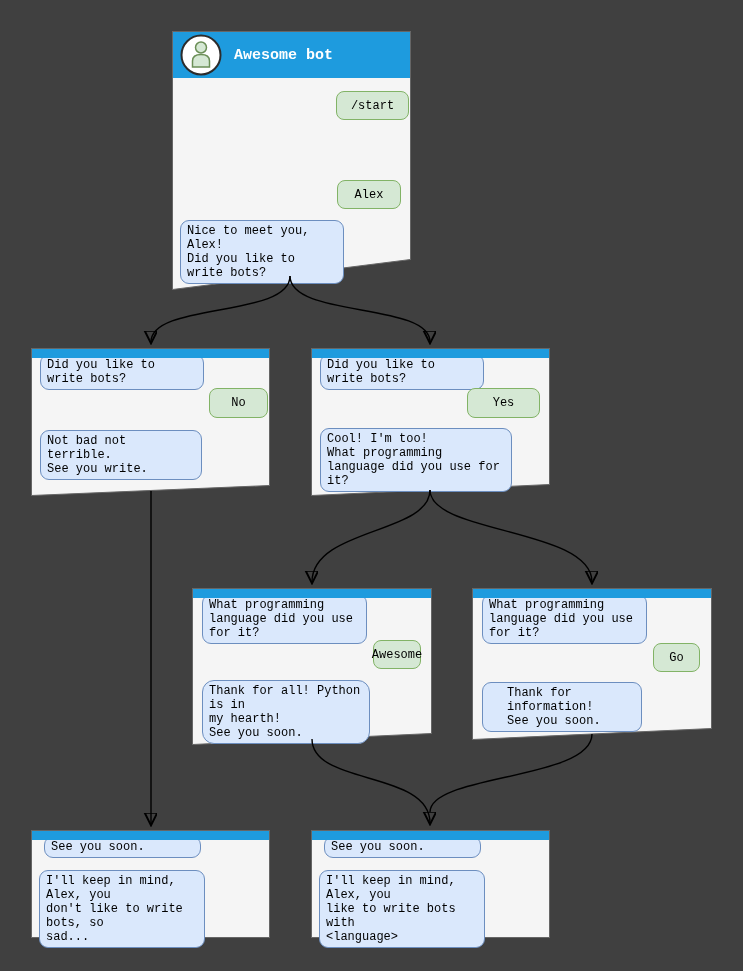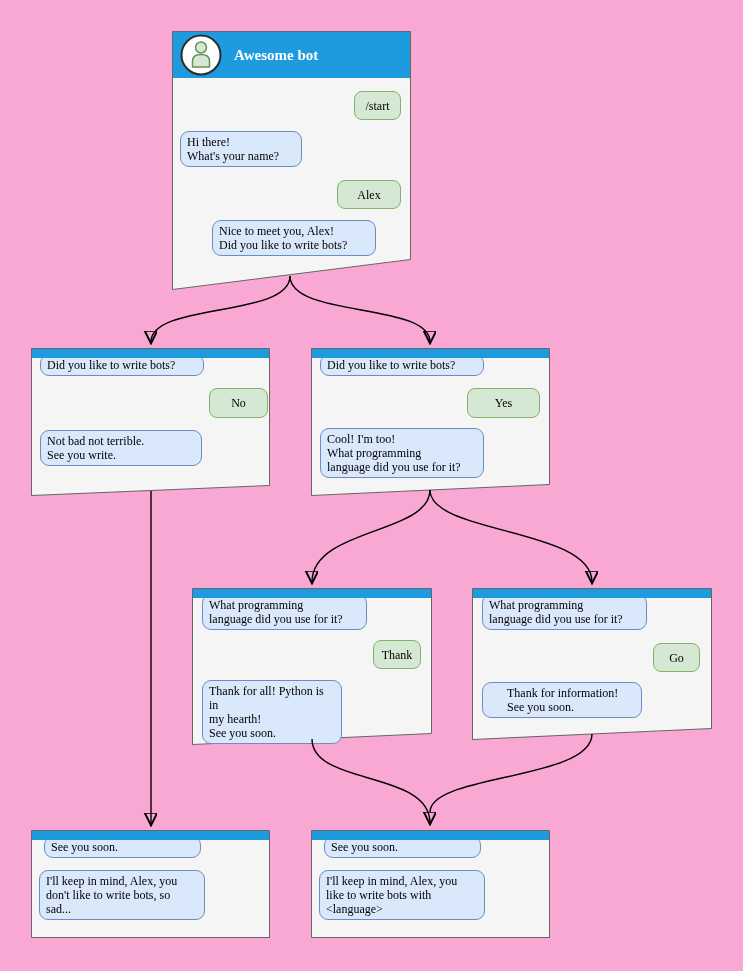--- a/index.html
+++ b/index.html
@@ -1,17 +1,17 @@
 <!DOCTYPE html>
 <html><head>
 <meta charset="utf-8">
 <style>
   html,body{margin:0;padding:0;background:#ffffff;}
-  #canvas{position:relative;width:743px;height:971px;background:#f9a8d4;
-          font-family:Liberation Serif, serif;overflow:hidden;}
+  #canvas{position:relative;width:743px;height:971px;background:#404040;
+          font-family:Liberation Mono, monospace;overflow:hidden;}
   .win{position:absolute;}
   .frame{position:absolute;left:0;top:0;display:block;}
   .frame polygon{fill:#f5f5f5;stroke:#666666;stroke-width:1;}
   .bar{position:absolute;left:1px;right:1px;top:1px;height:9px;background:#1e9bde;z-index:3;}
   .titlebar{position:absolute;left:1px;right:1px;top:1px;height:46px;background:#1e9bde;z-index:3;
             display:flex;align-items:center;}
   .titlebar .title{color:#ffffff;font-size:15px;font-weight:bold;margin-left:12px;}
   .avatar{margin-left:7px;width:42px;height:42px;display:block;}
   .bubble{position:absolute;z-index:2;font-size:12px;line-height:14px;color:#000000;
           box-sizing:border-box;white-space:pre-line;}
@@ -31,25 +31,23 @@
       <polygon points="0.5,0.5 238.5,0.5 238.5,228.5 0.5,258.5"></polygon>
     </svg>
     <div class="titlebar">
       <svg class="avatar" width="42" height="42" viewBox="0 0 42 42">
         <circle cx="21" cy="21" r="19.5" fill="#ffffff" stroke="#2c2c2c" stroke-width="2"></circle>
         <circle cx="21" cy="13.5" r="5.5" fill="#d5e8d4" stroke="#6b8f57" stroke-width="1.5"></circle>
         <path d="M12.5 33 L12.5 27 Q12.5 20.5 21 20.5 Q29.5 20.5 29.5 27 L29.5 33 Z" fill="#d5e8d4" stroke="#6b8f57" stroke-width="1.5"></path>
       </svg>
       <span class="title">Awesome bot</span>
     </div>
-    <div class="bubble user-bubble" style="right:10px;top:60px;width:47px;height:29px;">/start</div>
-    <div class="bubble bot-bubble" style="left:8px;top:100px;width:122px;">Hi there!
-What's your name?</div>
+    <div class="bubble user-bubble" style="right:2px;top:60px;width:73px;height:29px;">/start</div>
     <div class="bubble user-bubble" style="right:10px;top:149px;width:64px;height:29px;">Alex</div>
-    <div class="bubble bot-bubble" style="left:8px;top:189px;width:164px;margin-left:32px;">Nice to meet you, Alex!
+    <div class="bubble bot-bubble" style="left:8px;top:189px;width:164px;">Nice to meet you, Alex!
 Did you like to write bots?</div>
   </div>
 
   <div class="win" style="left:31px;top:348px;width:239px;height:148px;">
     <svg class="frame" width="239" height="148" viewBox="0 0 239 148">
       <polygon points="0.5,0.5 238.5,0.5 238.5,137.5 0.5,147.5"></polygon>
     </svg>
     <div class="bar"></div>
     <div class="bubble bot-bubble" style="left:9px;top:6px;width:164px;">Did you like to write bots?</div>
     <div class="bubble user-bubble" style="right:2px;top:40px;width:59px;height:30px;">No</div>
@@ -57,34 +55,34 @@
 See you write.</div>
   </div>
 
   <div class="win" style="left:311px;top:348px;width:239px;height:148px;">
     <svg class="frame" width="239" height="148" viewBox="0 0 239 148">
       <polygon points="0.5,0.5 238.5,0.5 238.5,136.5 0.5,147.5"></polygon>
     </svg>
     <div class="bar"></div>
     <div class="bubble bot-bubble" style="left:9px;top:6px;width:164px;">Did you like to write bots?</div>
     <div class="bubble user-bubble" style="right:10px;top:40px;width:73px;height:30px;">Yes</div>
-    <div class="bubble bot-bubble" style="left:9px;top:80px;width:164px;">Cool! I'm too!
+    <div class="bubble bot-bubble" style="left:9px;top:80px;width:192px;">Cool! I'm too!
 What programming
 language did you use for it?</div>
   </div>
 
   <div class="win" style="left:192px;top:588px;width:240px;height:157px;">
     <svg class="frame" width="240" height="157" viewBox="0 0 240 157">
       <polygon points="0.5,0.5 239.5,0.5 239.5,145.5 0.5,156.5"></polygon>
     </svg>
     <div class="bar"></div>
     <div class="bubble bot-bubble" style="left:10px;top:6px;width:165px;">What programming
 language did you use for it?</div>
-    <div class="bubble user-bubble" style="right:11px;top:52px;width:48px;height:29px;">Thank</div>
-    <div class="bubble bot-bubble" style="left:10px;top:92px;width:140px;">Thank for all! Python is in
+    <div class="bubble user-bubble" style="right:11px;top:52px;width:48px;height:29px;">Awesome</div>
+    <div class="bubble bot-bubble" style="left:10px;top:92px;width:168px;border-radius:12px;">Thank for all! Python is in
 my hearth!
 See you soon.</div>
   </div>
 
   <div class="win" style="left:472px;top:588px;width:240px;height:152px;">
     <svg class="frame" width="240" height="152" viewBox="0 0 240 152">
       <polygon points="0.5,0.5 239.5,0.5 239.5,140.5 0.5,151.5"></polygon>
     </svg>
     <div class="bar"></div>
     <div class="bubble bot-bubble" style="left:10px;top:6px;width:165px;">What programming

